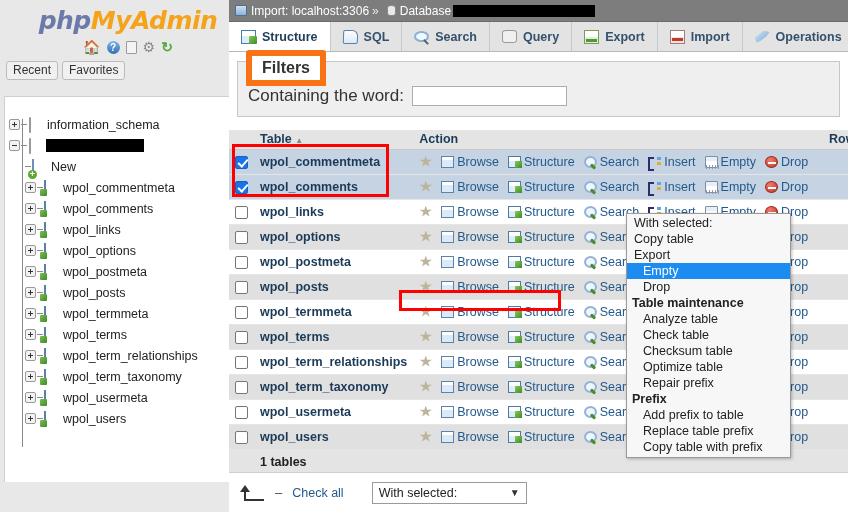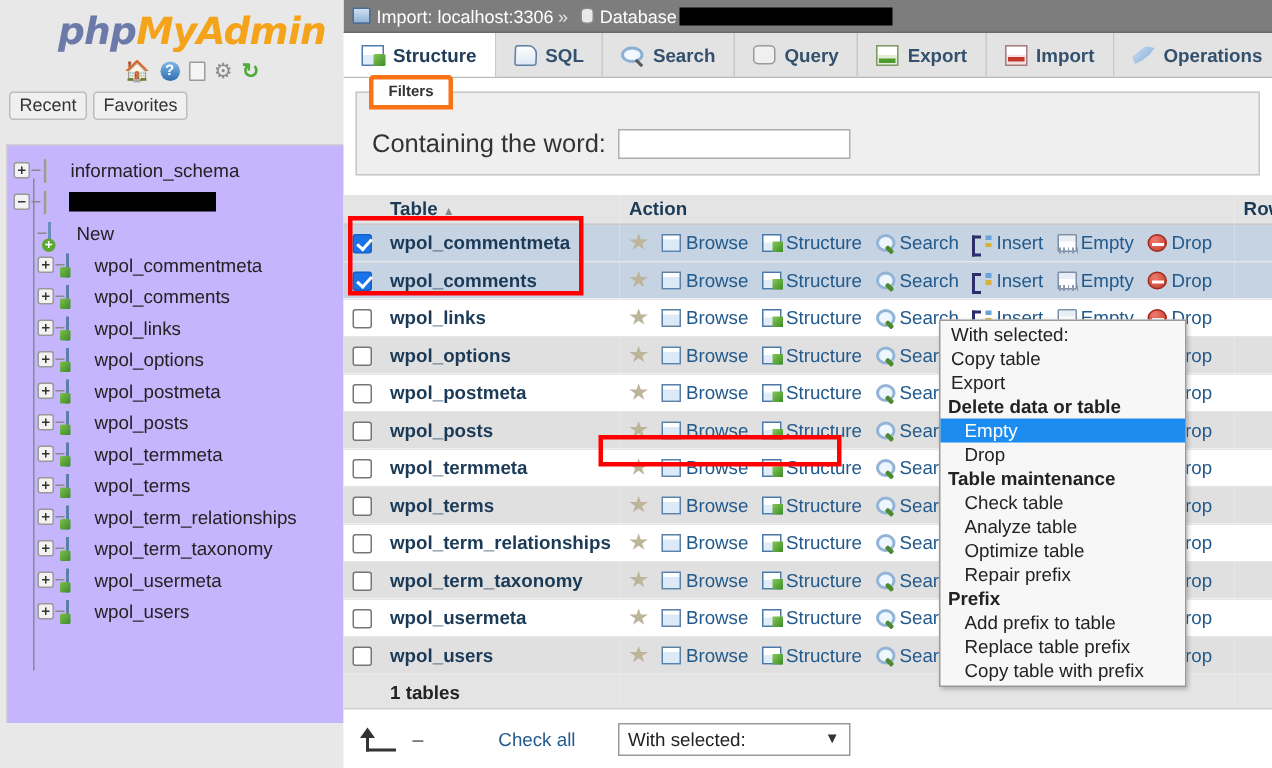--- a/index.html
+++ b/index.html
@@ -47,24 +47,24 @@
   }
   .kbd-hint::before, .kbd-hint::after {
     content: ""; position: absolute; top: 2px; width: 2px; height: 2px;
     background: #7a7a7a; border-radius: 50%;
   }
   .kbd-hint::before { left: 2px; }
   .kbd-hint::after { right: 2px; }
 
   #dbtree {
     position: absolute; left: 4px; top: 96px; right: 6px; bottom: 30px;
-    background: #c4b5fd;
+    background: #ffffff;
     border-top: 1px solid #d0d0d0;
     border-left: 1px solid #d0d0d0;
-    padding-top: 6px;
+    padding-top: 17px;
     overflow: hidden;
   }
   .tnode {
     display: flex; align-items: center; height: 21px;
     font-size: 12.5px; color: #222; white-space: nowrap;
   }
   .tnode .pm {
     width: 11px; height: 11px; flex: 0 0 11px;
     border: 1px solid #999; background: #f2f2f2;
     border-radius: 2px; position: relative; margin-right: 1px;
@@ -198,23 +198,23 @@
   }
 
   
   #filters {
     margin: 9px 8px 0 8px; position: relative;
     border: 1px solid #c6c6c6; background: #efefef;
     height: 56px;
   }
   #filters .legend {
     position: absolute; left: 8px; top: -12px;
-    background: #fff; border: 3px solid #f97316;
+    background: #fff; border: 6px solid #f97316;
     border-radius: 3px 3px 0 0;
-    padding: 3px 10px 3px 10px; font-size: 10px; font-weight: bold; color: #333;
+    padding: 3px 10px 3px 10px; font-size: 16px; font-weight: bold; color: #333;
   }
   #filters .frow {
     position: absolute; left: 10px; top: 24px;
     display: flex; align-items: center; gap: 8px;
   }
   #filters .flabel { font-size: 17px; color: #333; }
   #filters input {
     width: 155px; height: 20px; border: 1px solid #adadad;
     background: #fff; font-size: 12px; padding: 0 4px;
     font-family: "Liberation Sans", sans-serif;
@@ -331,21 +331,21 @@
     content: ""; position: absolute; left: 5px; bottom: 1px;
     width: 20px; height: 2px; background: #333;
   }
   .arrowhead {
     position: absolute; left: 1px; top: 1px;
     width: 0; height: 0;
     border-left: 5px solid transparent; border-right: 5px solid transparent;
     border-bottom: 7px solid #333;
   }
   .dashsep { color: #444; font-size: 13px; }
-  .checkall { color: #235a8c; font-size: 12.5px; margin-left: 40px; }
+  .checkall { color: #235a8c; font-size: 12.5px; }
   .wsel {
     width: 155px; height: 22px; border: 1px solid #9a9a9a; background: #fff;
     font-size: 12.5px; color: #222; display: flex; align-items: center;
     padding: 0 6px; justify-content: space-between; margin-left: 18px;
   }
   .wsel .cv { font-size: 10px; color: #333; }
 
   
   #ctxmenu {
     position: absolute; left: 397px; top: 213px; width: 165px;
@@ -1014,26 +1014,26 @@
       <div class="wsel">
         <span>With selected:</span>
         <span class="cv">▼</span>
       </div>
     </div>
 
     <div id="ctxmenu">
       <div class="mi">With selected:</div>
       <div class="mi">Copy table</div>
       <div class="mi">Export</div>
-      <div class="mi group">Delete data or table</div>
       <div class="mi child hl">Empty</div>
       <div class="mi child">Drop</div>
       <div class="mi group">Table maintenance</div>
+      <div class="mi child">Analyze table</div>
       <div class="mi child">Check table</div>
-      <div class="mi child">Analyze table</div>
+      <div class="mi child">Checksum table</div>
       <div class="mi child">Optimize table</div>
       <div class="mi child">Repair prefix</div>
       <div class="mi group">Prefix</div>
       <div class="mi child">Add prefix to table</div>
       <div class="mi child">Replace table prefix</div>
       <div class="mi child">Copy table with prefix</div>
     </div>
   </div>
 
   <div class="redbox" id="red-rows"></div>

